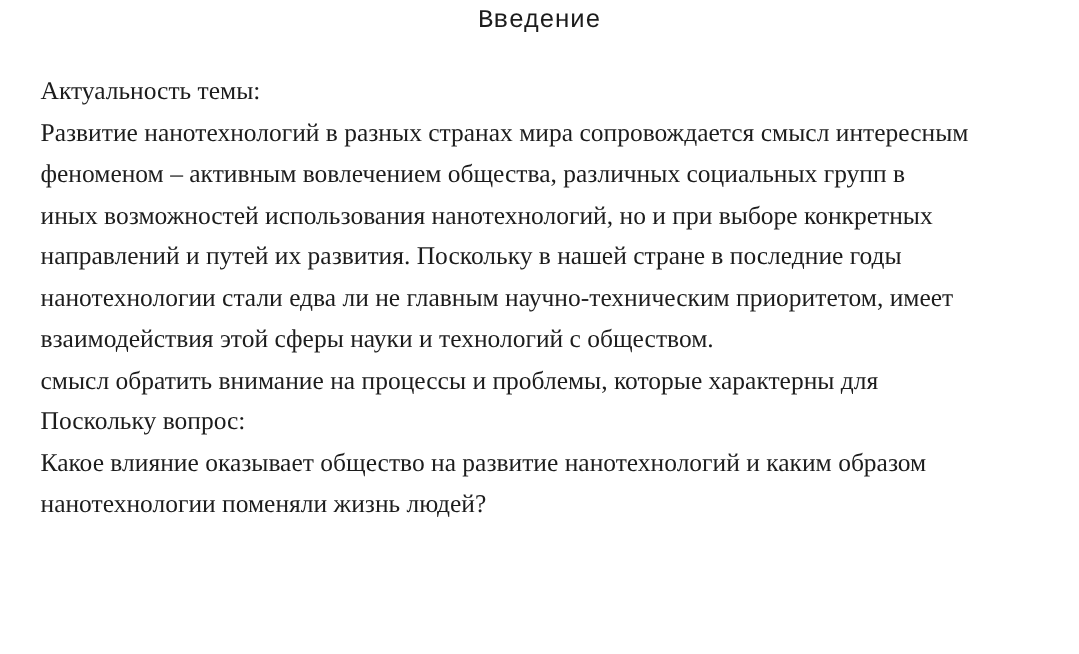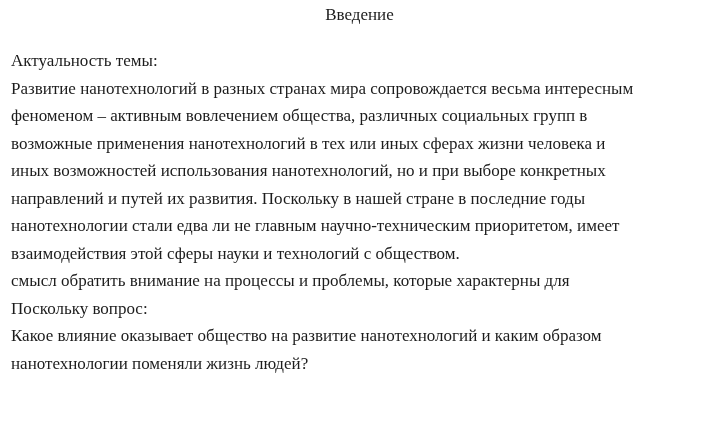--- a/index.html
+++ b/index.html
@@ -18,45 +18,45 @@
     font-size: 17px;
   }
   .doc-title {
     position: absolute;
     top: 1px;
     left: 0;
     width: 719px;
     line-height: 27px;
     text-align: center;
     white-space: pre;
+    font-family: Liberation Mono, monospace;
   }
   .doc-body {
     position: absolute;
     top: 47px;
-    left: 11px;
+    left: 27px;
     right: 14px;
   }
   .doc-line {
     line-height: 27.5px;
     white-space: pre;
     text-align: left;
   }
 </style>
 </head>
 <body>
 
 <div class="page">
 
   <div class="doc-title">Введение</div>
 
   <div class="doc-body">
     <div class="doc-line">Актуальность темы:</div>
-    <div class="doc-line">Развитие нанотехнологий в разных странах мира сопровождается весьма интересным</div>
+    <div class="doc-line">Развитие нанотехнологий в разных странах мира сопровождается смысл интересным</div>
     <div class="doc-line">феноменом – активным вовлечением общества, различных социальных групп в</div>
-    <div class="doc-line">возможные применения нанотехнологий в тех или иных сферах жизни человека и</div>
     <div class="doc-line">иных возможностей использования нанотехнологий, но и при выборе конкретных</div>
     <div class="doc-line">направлений и путей их развития. Поскольку в нашей стране в последние годы</div>
     <div class="doc-line">нанотехнологии стали едва ли не главным научно-техническим приоритетом, имеет</div>
     <div class="doc-line">взаимодействия этой сферы науки и технологий с обществом.</div>
     <div class="doc-line">смысл обратить внимание на процессы и проблемы, которые характерны для</div>
     <div class="doc-line">Поскольку вопрос:</div>
     <div class="doc-line">Какое влияние оказывает общество на развитие нанотехнологий и каким образом</div>
     <div class="doc-line">нанотехнологии поменяли жизнь людей?</div>
   </div>
 

